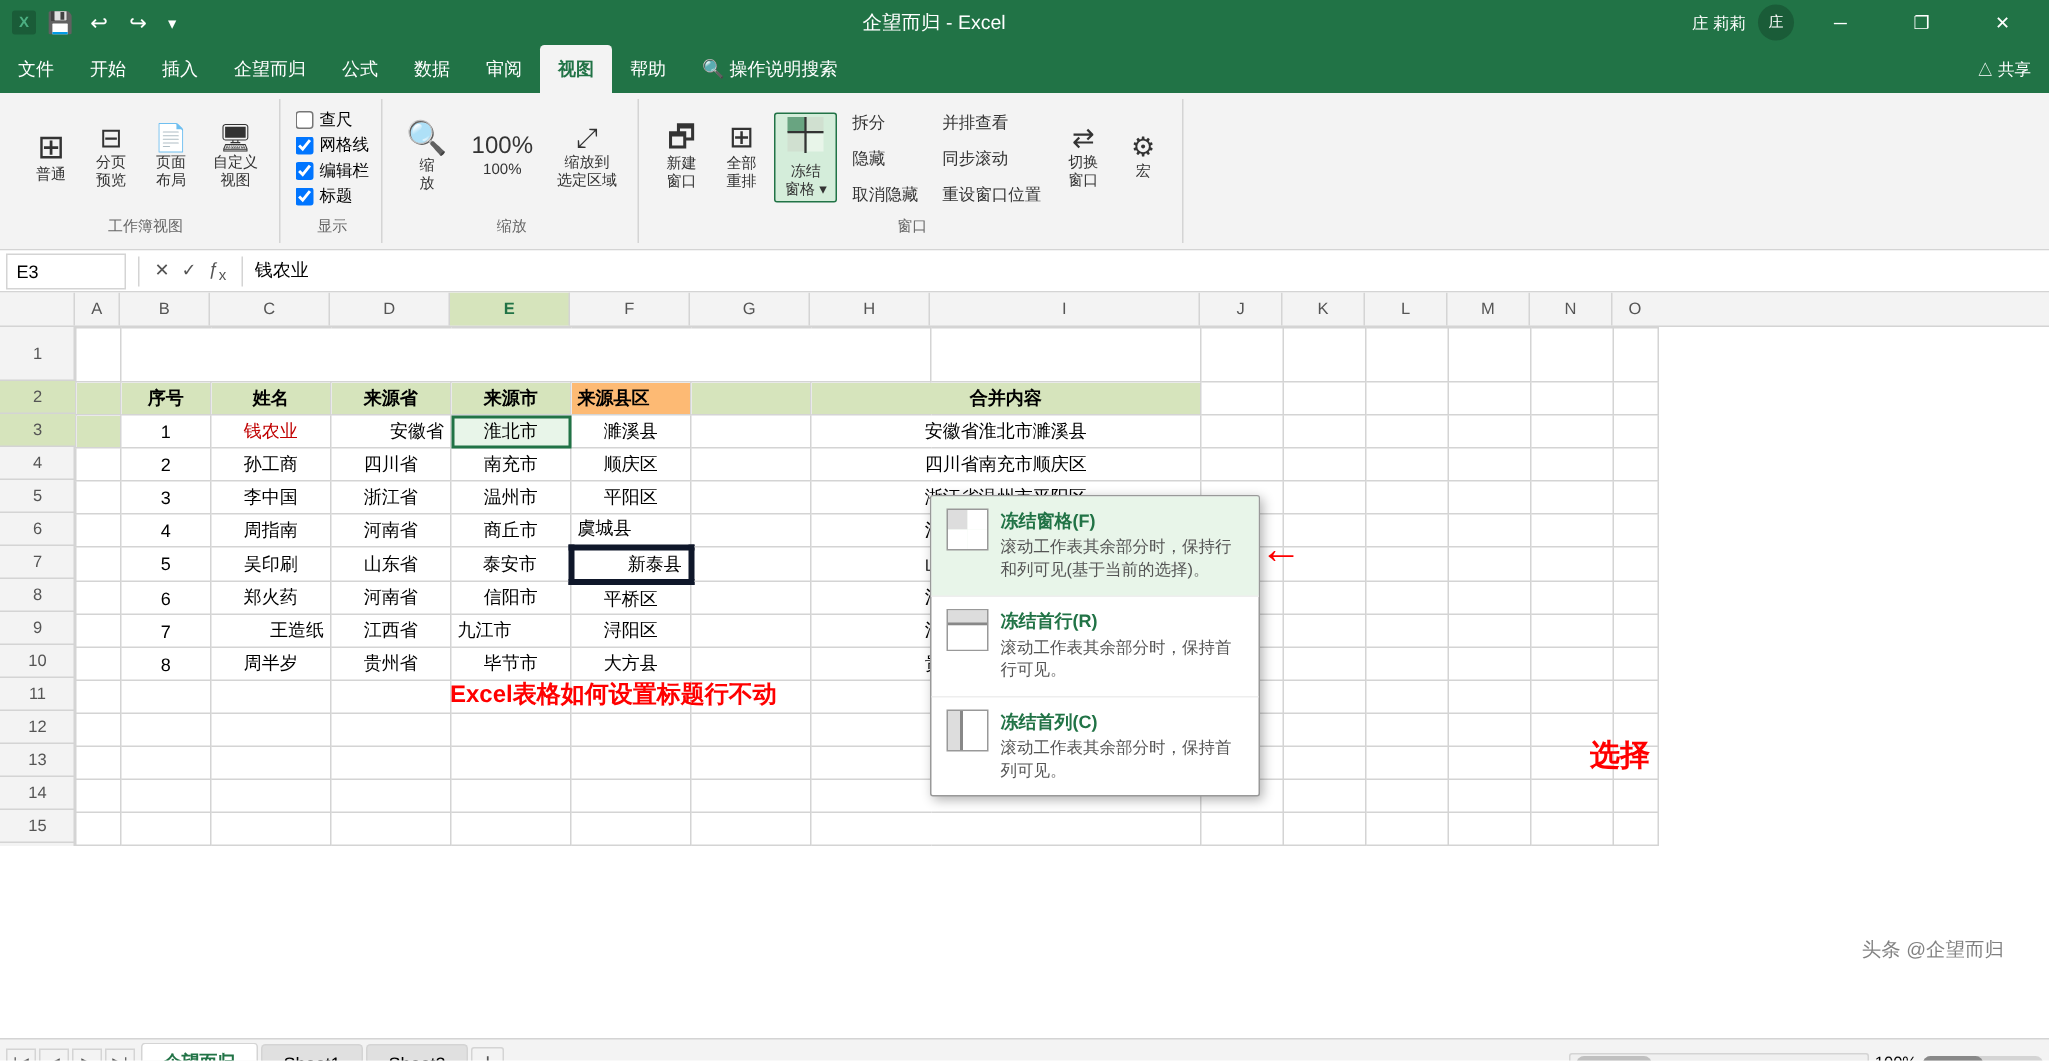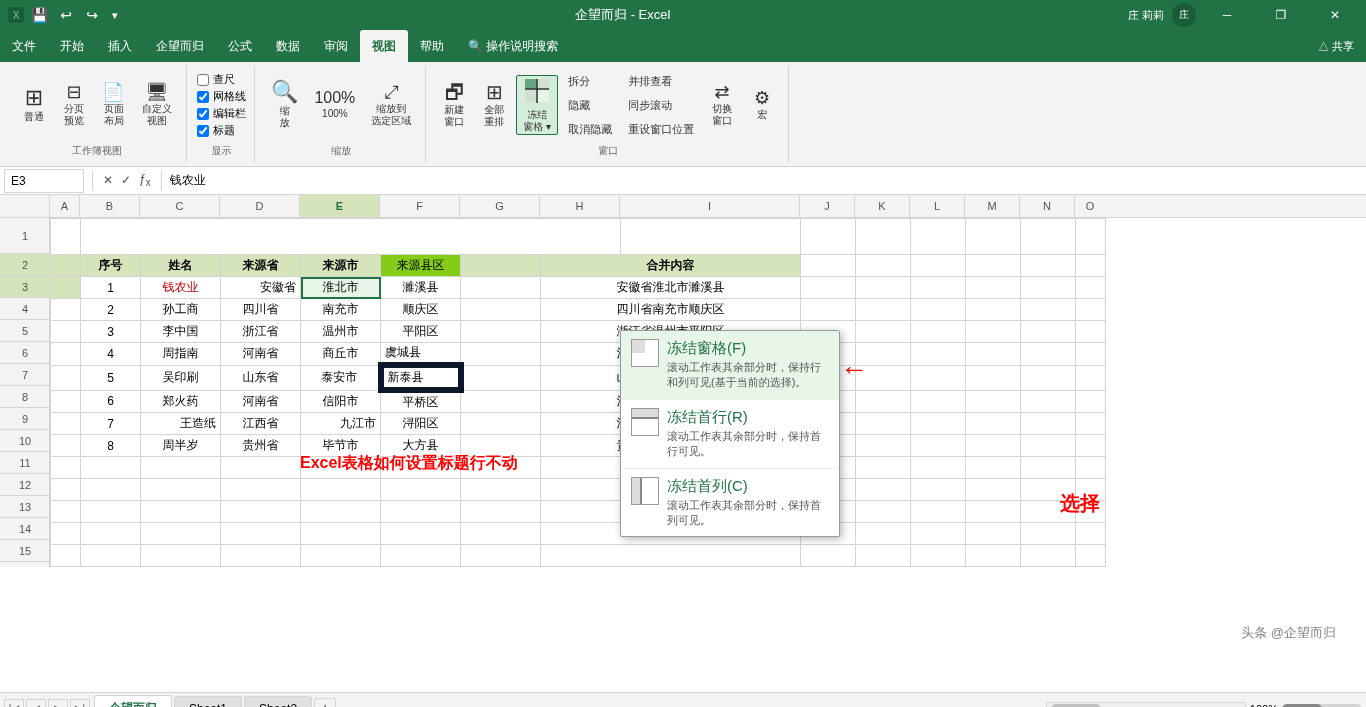--- a/index.html
+++ b/index.html
@@ -97,21 +97,21 @@
     .fi-tr { background: white; }
     .fi-bl { background: white; }
     .fi-br { background: white; }
     .freeze-icon2 { width: 28px; height: 28px; flex-shrink: 0; border: 1px solid #999; display: flex; flex-direction: column; }
     .fi-top { background: #ddd; height: 10px; border-bottom: 2px solid #888; }
     .fi-bot { background: white; flex: 1; }
     .freeze-icon3 { width: 28px; height: 28px; flex-shrink: 0; border: 1px solid #999; display: flex; }
     .fi-left { background: #ddd; width: 10px; border-right: 2px solid #888; }
     .fi-right { background: white; flex: 1; }
     .freeze-text { flex: 1; }
-    .freeze-title { font-size: 15px; color: #217346; font-weight: normal; margin-bottom: 2px; }
+    .freeze-title { font-size: 12px; color: #217346; font-weight: bold; margin-bottom: 2px; }
     .freeze-desc { font-size: 11px; color: #555; line-height: 1.4; }
 
     
     .formula-bar {
       height: 28px;
       background: white;
       border-bottom: 1px solid #d4d4d4;
       display: flex;
       align-items: center;
     }
@@ -439,21 +439,21 @@
           <td style="width:55px;height:36px;border:1px solid #d4d4d4;"></td>
           <td style="width:30px;height:36px;border:1px solid #d4d4d4;"></td>
         </tr>
 
         <tr>
           <td style="width:30px;height:22px;border:1px solid #d4d4d4;background:#d6e4bc;"></td>
           <td style="width:60px;height:22px;border:1px solid #d4d4d4;background:#d6e4bc;text-align:center;font-weight:bold;">序号</td>
           <td style="width:80px;height:22px;border:1px solid #d4d4d4;background:#d6e4bc;text-align:center;font-weight:bold;">姓名</td>
           <td style="width:80px;height:22px;border:1px solid #d4d4d4;background:#d6e4bc;text-align:center;font-weight:bold;">来源省</td>
           <td style="width:80px;height:22px;border:1px solid #d4d4d4;background:#d6e4bc;text-align:center;font-weight:bold;">来源市</td>
-          <td style="width:80px;height:22px;border:1px solid #d4d4d4;background:#84cc16;text-align:center;font-weight:normal;">来源县区</td>
+          <td style="width:80px;height:22px;border:1px solid #d4d4d4;background:#fdba74;font-weight:bold;">来源县区</td>
           <td style="width:80px;height:22px;border:1px solid #d4d4d4;background:#d6e4bc;"></td>
           <td colspan="2" style="width:260px;height:22px;border:1px solid #d4d4d4;background:#d6e4bc;text-align:center;font-weight:bold;">合并内容</td>
           <td style="width:55px;height:22px;border:1px solid #d4d4d4;"></td>
           <td style="width:55px;height:22px;border:1px solid #d4d4d4;"></td>
           <td style="width:55px;height:22px;border:1px solid #d4d4d4;"></td>
           <td style="width:55px;height:22px;border:1px solid #d4d4d4;"></td>
           <td style="width:55px;height:22px;border:1px solid #d4d4d4;"></td>
           <td style="width:30px;height:22px;border:1px solid #d4d4d4;"></td>
         </tr>
 
@@ -524,21 +524,21 @@
               <td style="width:55px;height:22px;border:1px solid #d4d4d4;"></td>
               <td style="width:30px;height:22px;border:1px solid #d4d4d4;"></td>
         </tr>
 
         <tr>
           <td style="width:30px;height:22px;border:1px solid #d4d4d4;"></td>
           <td style="width:60px;height:22px;border:1px solid #d4d4d4;text-align:center;">5</td>
           <td style="width:80px;height:22px;border:1px solid #d4d4d4;text-align:center;">吴印刷</td>
           <td style="width:80px;height:22px;border:1px solid #d4d4d4;text-align:center;">山东省</td>
           <td style="width:80px;height:22px;border:1px solid #d4d4d4;text-align:center;">泰安市</td>
-          <td style="width:80px;height:22px;border:6px solid #0f172a;text-align:left;">新泰县</td>
+          <td style="width:80px;height:22px;border:4px solid #0f172a;text-align:right;">新泰县</td>
           <td style="width:80px;height:22px;border:1px solid #d4d4d4;"></td>
           <td colspan="2" style="width:260px;height:22px;border:1px solid #d4d4d4;text-align:center;">山东省泰安市新泰县</td>
           <td style="width:55px;height:22px;border:1px solid #d4d4d4;"></td>
               <td style="width:55px;height:22px;border:1px solid #d4d4d4;"></td>
               <td style="width:55px;height:22px;border:1px solid #d4d4d4;"></td>
               <td style="width:55px;height:22px;border:1px solid #d4d4d4;"></td>
               <td style="width:55px;height:22px;border:1px solid #d4d4d4;"></td>
               <td style="width:30px;height:22px;border:1px solid #d4d4d4;"></td>
         </tr>
 
@@ -557,21 +557,21 @@
               <td style="width:55px;height:22px;border:1px solid #d4d4d4;"></td>
               <td style="width:55px;height:22px;border:1px solid #d4d4d4;"></td>
               <td style="width:30px;height:22px;border:1px solid #d4d4d4;"></td>
         </tr>
 
         <tr>
           <td style="width:30px;height:22px;border:1px solid #d4d4d4;"></td>
           <td style="width:60px;height:22px;border:1px solid #d4d4d4;text-align:center;">7</td>
           <td style="width:80px;height:22px;border:1px solid #d4d4d4;text-align:right;">王造纸</td>
           <td style="width:80px;height:22px;border:1px solid #d4d4d4;text-align:center;">江西省</td>
-          <td style="width:80px;height:22px;border:1px solid #d4d4d4;text-align:right;">九江市</td>
+          <td style="width:80px;height:22px;border:1px solid #d4d4d4;text-align:left;">九江市</td>
           <td style="width:80px;height:22px;border:1px solid #d4d4d4;text-align:center;">浔阳区</td>
           <td style="width:80px;height:22px;border:1px solid #d4d4d4;"></td>
           <td colspan="2" style="width:260px;height:22px;border:1px solid #d4d4d4;text-align:center;">江西省九江市浔阳区</td>
           <td style="width:55px;height:22px;border:1px solid #d4d4d4;"></td>
               <td style="width:55px;height:22px;border:1px solid #d4d4d4;"></td>
               <td style="width:55px;height:22px;border:1px solid #d4d4d4;"></td>
               <td style="width:55px;height:22px;border:1px solid #d4d4d4;"></td>
               <td style="width:55px;height:22px;border:1px solid #d4d4d4;"></td>
               <td style="width:30px;height:22px;border:1px solid #d4d4d4;"></td>
         </tr>

